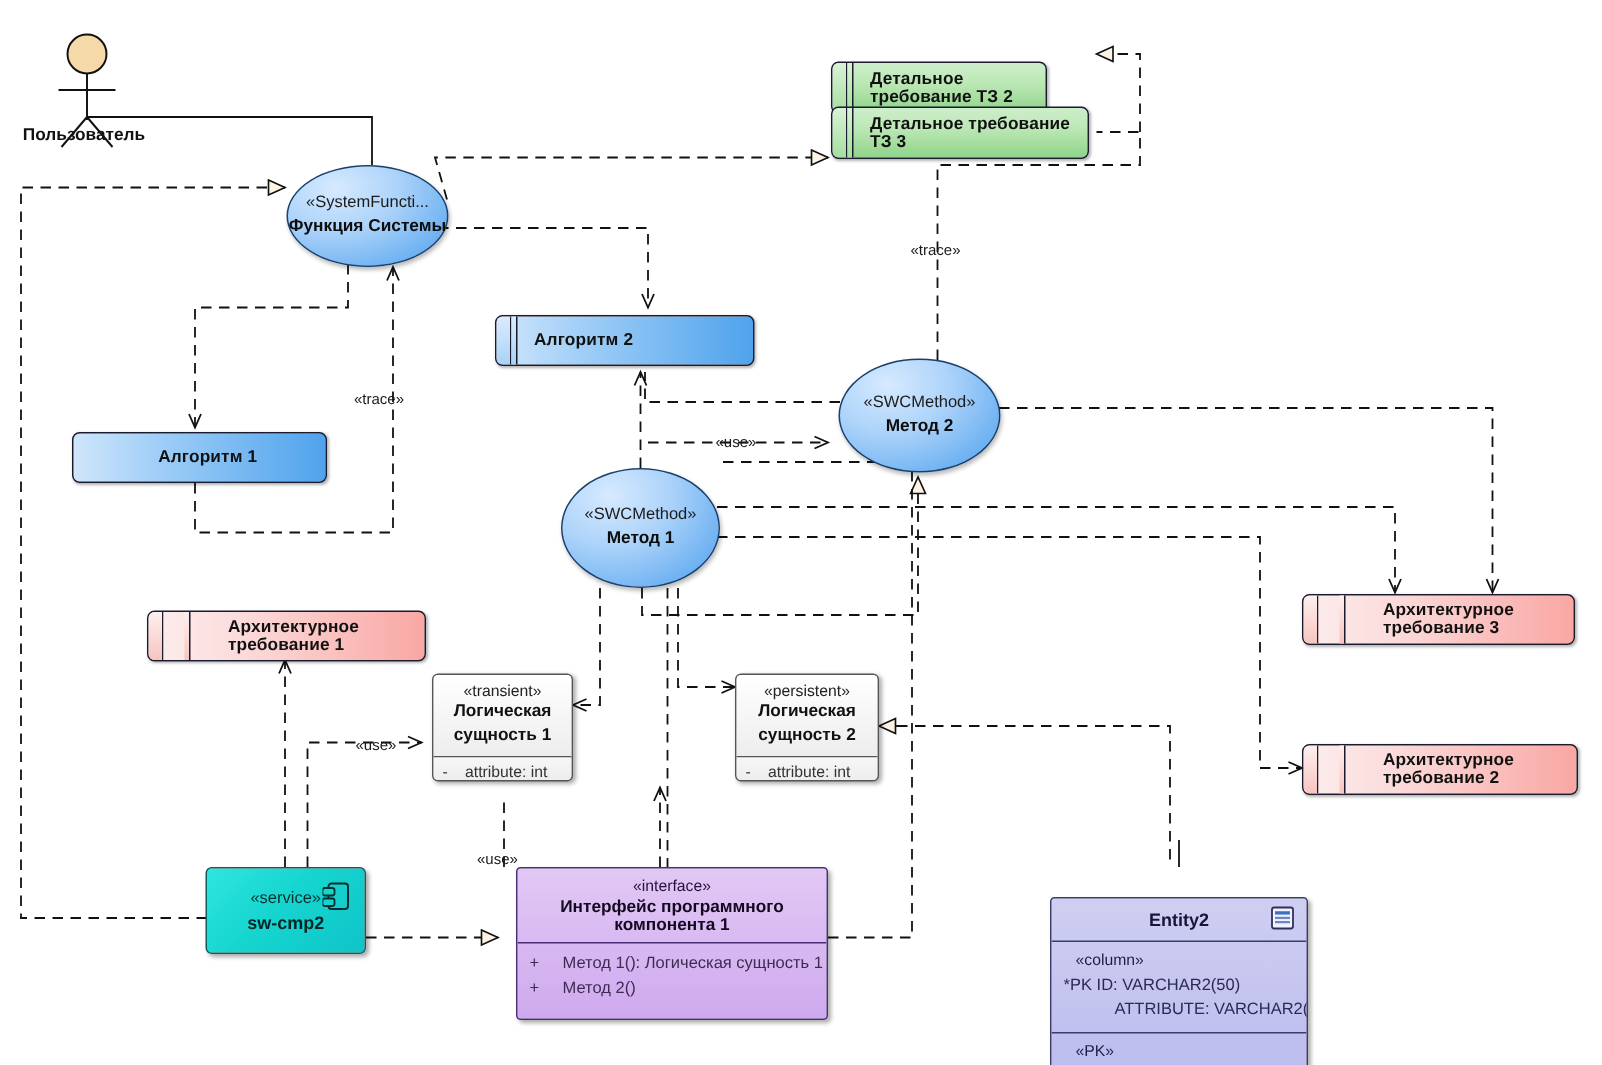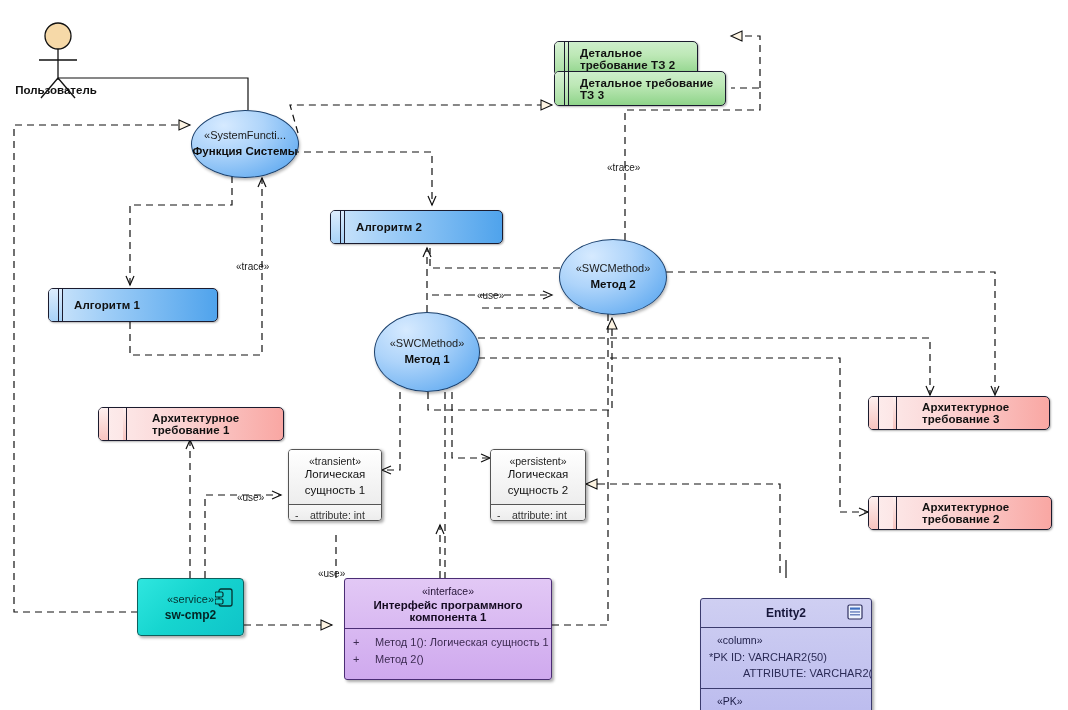--- a/index.html
+++ b/index.html
@@ -36,21 +36,21 @@
   }
   .ellipse .stereo{font-size:11px;color:#1b1b1b;line-height:1.25;text-align:center;}
   .ellipse .nm{font-size:11.5px;font-weight:bold;color:#0d0d0d;line-height:1.3;margin-top:2px;}
 
   
   .cls{border:1.3px solid #555;border-radius:4px;background:#fafafa;
        box-shadow:1.5px 1.5px 3px rgba(0,0,0,.32);overflow:hidden;}
   .cls .head{padding:5px 4px 6px;text-align:center;border-bottom:1.2px solid #555;
              background:linear-gradient(to bottom,#ffffff,#ededed);}
   .cls .head .stereo{font-size:10.5px;color:#222;}
-  .cls .head .nm{font-size:11.5px;font-weight:normal;color:#111;line-height:1.35;}
+  .cls .head .nm{font-size:11.5px;font-weight:bold;color:#111;line-height:1.35;}
   .cls .attrs{padding:4px 6px;background:linear-gradient(to bottom,#f7f7f7,#e9e9e9);}
   .cls .attrs div{font-size:10.5px;color:#333;white-space:nowrap;}
   .cls .attrs .vis{display:inline-block;width:15px;color:#333;}
 
   
   .iface{border:1.4px solid #4b2d75;border-radius:3px;
          background:linear-gradient(to bottom,#e2c8f5,#cfa9ee);
          box-shadow:2px 2px 3px rgba(0,0,0,.33);overflow:hidden;}
   .iface .head{text-align:center;padding:6px 4px 5px;border-bottom:1.3px solid #4b2d75;}
   .iface .head .stereo{font-size:10.5px;color:#241336;}
@@ -206,21 +206,21 @@
   </div>
 
   <div class="node bar blue" style="left:330px;top:210px;width:173px;height:34px;">
     <div class="spine"></div>
     <div class="spine2"></div>
     <div class="cap">
         <span>Алгоритм 2</span>
       </div>
   </div>
 
-  <div class="node bar blue" style="left:48px;top:288px;width:170px;height:34px;">
+  <div class="node bar blue" style="left:48px;top:288px;width:170px;height:34px;flex-direction:column;">
     <div class="spine"></div>
     <div class="spine2"></div>
     <div class="cap">
         <span>Алгоритм 1</span>
       </div>
   </div>
 
   <div class="node bar red" style="left:98px;top:407px;width:186px;height:34px;">
     <div class="spine"></div>
     <div class="spine2"></div>

